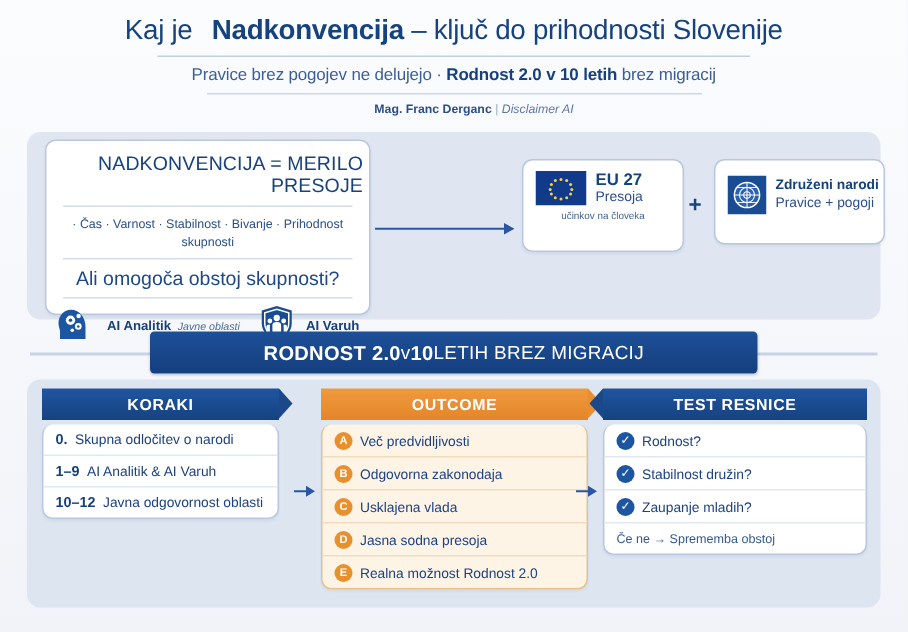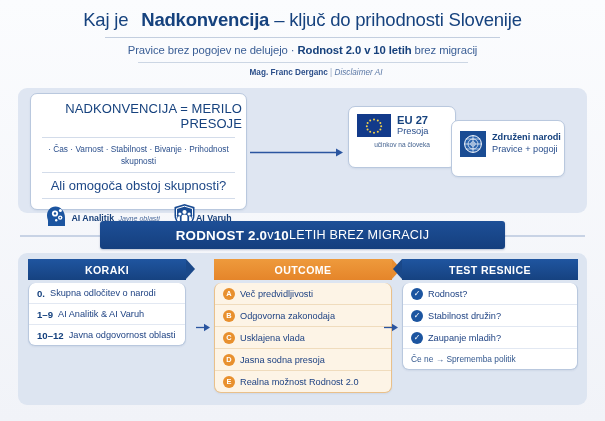--- a/index.html
+++ b/index.html
@@ -50,39 +50,39 @@
     letter-spacing:.1px;padding:7px 4px 6px 4px;
   }
   .lc-div{height:1px;background:#d3dcea;margin:0 11px;}
   .lc-list{
     font-size:8.3px;color:#2b4f8c;text-align:center;padding:5px 10px 5px 10px;line-height:1.45;
   }
   .lc-q{
     font-size:13px;color:#1d4786;text-align:center;padding:5px 6px 5px 6px;
   }
   .lc-icons{display:flex;align-items:center;justify-content:center;gap:13px;padding:4px 4px 0 4px;}
-  .iconblock{display:flex;align-items:center;gap:0;}
+  .iconblock{display:flex;align-items:center;gap:8px;}
   .ib-text .t1{font-size:8.8px;font-weight:700;color:#173f79;line-height:1.1;}
   .ib-text .t2{font-size:7.1px;font-style:italic;color:#4a6a9c;line-height:1.15;}
 
   
   .arrow-lr{
     position:absolute;left:232px;top:60px;width:93px;height:9px;
   }
   
   .eucard{left:330px;top:18px;width:106px;height:60px;}
   .eu-inner{display:flex;align-items:center;gap:6px;padding:7px 0 0 8px;}
   .eu-txt .e1{font-size:11.2px;font-weight:700;color:#16427e;line-height:1.1;}
   .eu-txt .e2{font-size:9.3px;color:#2a4f8c;line-height:1.25;}
   .eu-small{font-size:6.6px;color:#43628f;text-align:center;margin-top:3px;}
   .plus{
     position:absolute;left:441px;top:40px;font-size:15px;font-weight:700;color:#16427e;
   }
   
-  .uncard{left:433px;top:18px;width:112px;height:55px;margin-top:14px;}
+  .uncard{left:458px;top:18px;width:112px;height:55px;}
   .un-inner{display:flex;align-items:center;gap:6px;padding:10px 0 0 8px;}
   .un-txt .u1{font-size:9.2px;font-weight:700;color:#16427e;line-height:1.25;}
   .un-txt .u2{font-size:9.2px;color:#2a4f8c;line-height:1.3;}
 
   
   .bannerwrap{position:absolute;left:0;top:221px;width:605px;height:30px;}
   .bline{position:absolute;top:14px;height:2px;background:#c8d3e5;}
   .bline.l{left:20px;width:90px;}
   .bline.r{left:495px;width:90px;}
   .banner{
@@ -354,18 +354,18 @@
           <span>Rodnost?</span>
         </div>
         <div class="row">
           <span class="check">✓</span>
           <span>Stabilnost družin?</span>
         </div>
         <div class="row">
           <span class="check">✓</span>
           <span>Zaupanje mladih?</span>
         </div>
-        <div class="row note">Če ne → Sprememba politik</div>
+        <div class="row note">Če ne → Sprememba obstoj</div>
       </div>
     </div>
 
   </div>
 </div>
 
 </body></html>

